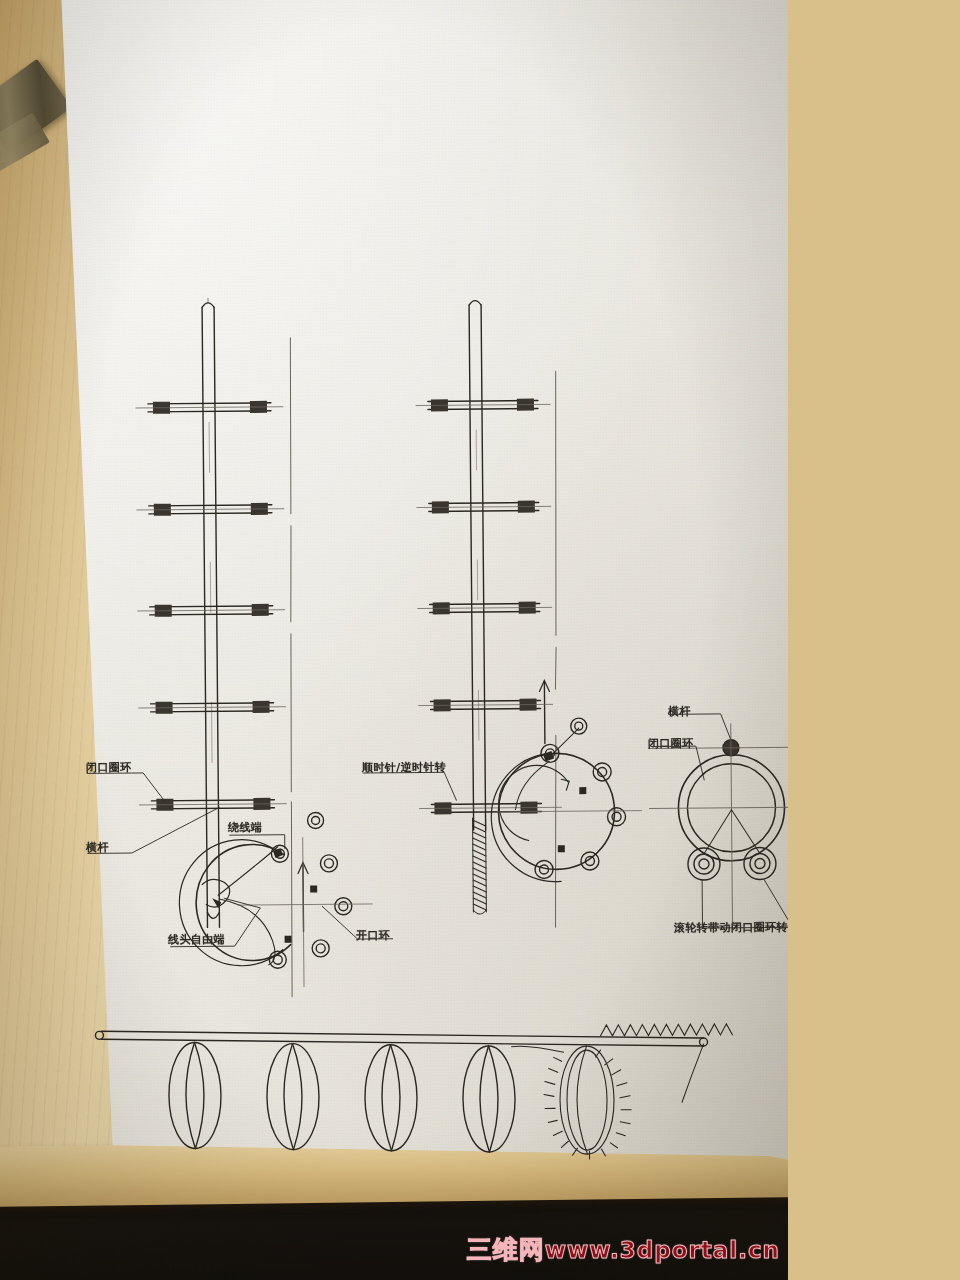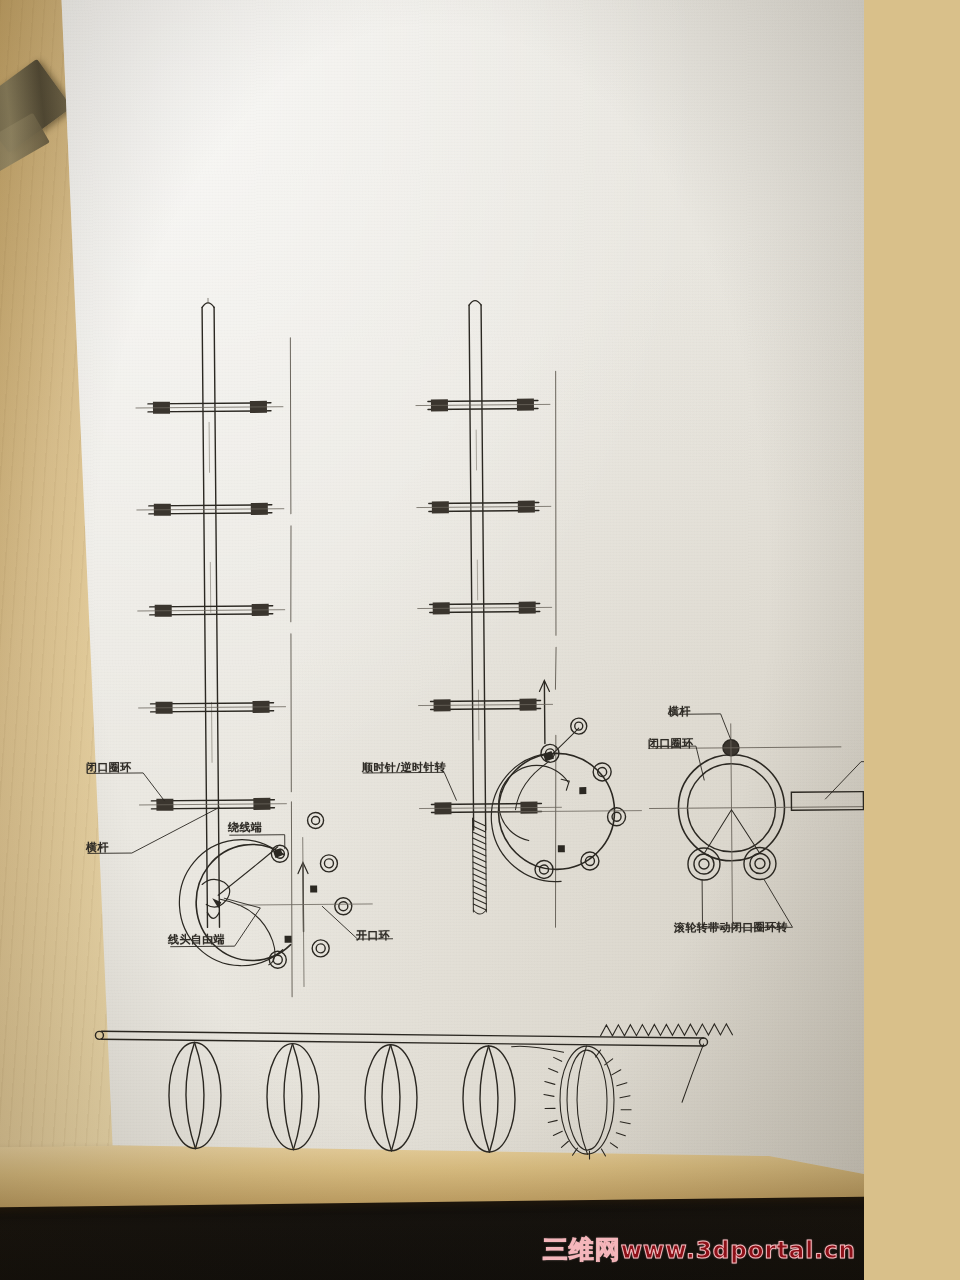--- a/index.html
+++ b/index.html
@@ -2,21 +2,21 @@
 <html><head>
 <meta charset="utf-8">
 <title>Engineering Sketch Photo</title>
 <style>
   html,body{margin:0;padding:0;}
   body{
     width:960px;height:1280px;overflow:hidden;position:relative;
     background:#d9c08a;
     font-family:"DejaVu Sans","Liberation Sans",sans-serif;
   }
-  #stage{position:absolute;inset:0;width:864px;height:1280px;overflow:hidden;}
+  #stage{position:absolute;inset:0;width:788px;height:1280px;overflow:hidden;}
 
   
   .desk{
     position:absolute;inset:0;
     background:
       linear-gradient(100deg,#c9a86a 0%,#dcc28f 12%,#e8d5a8 28%,#e3cd9d 55%,#d3b37c 80%,#c09c61 100%);
   }
   .desk-grain{
     position:absolute;inset:0;
     background:repeating-linear-gradient(94deg,

